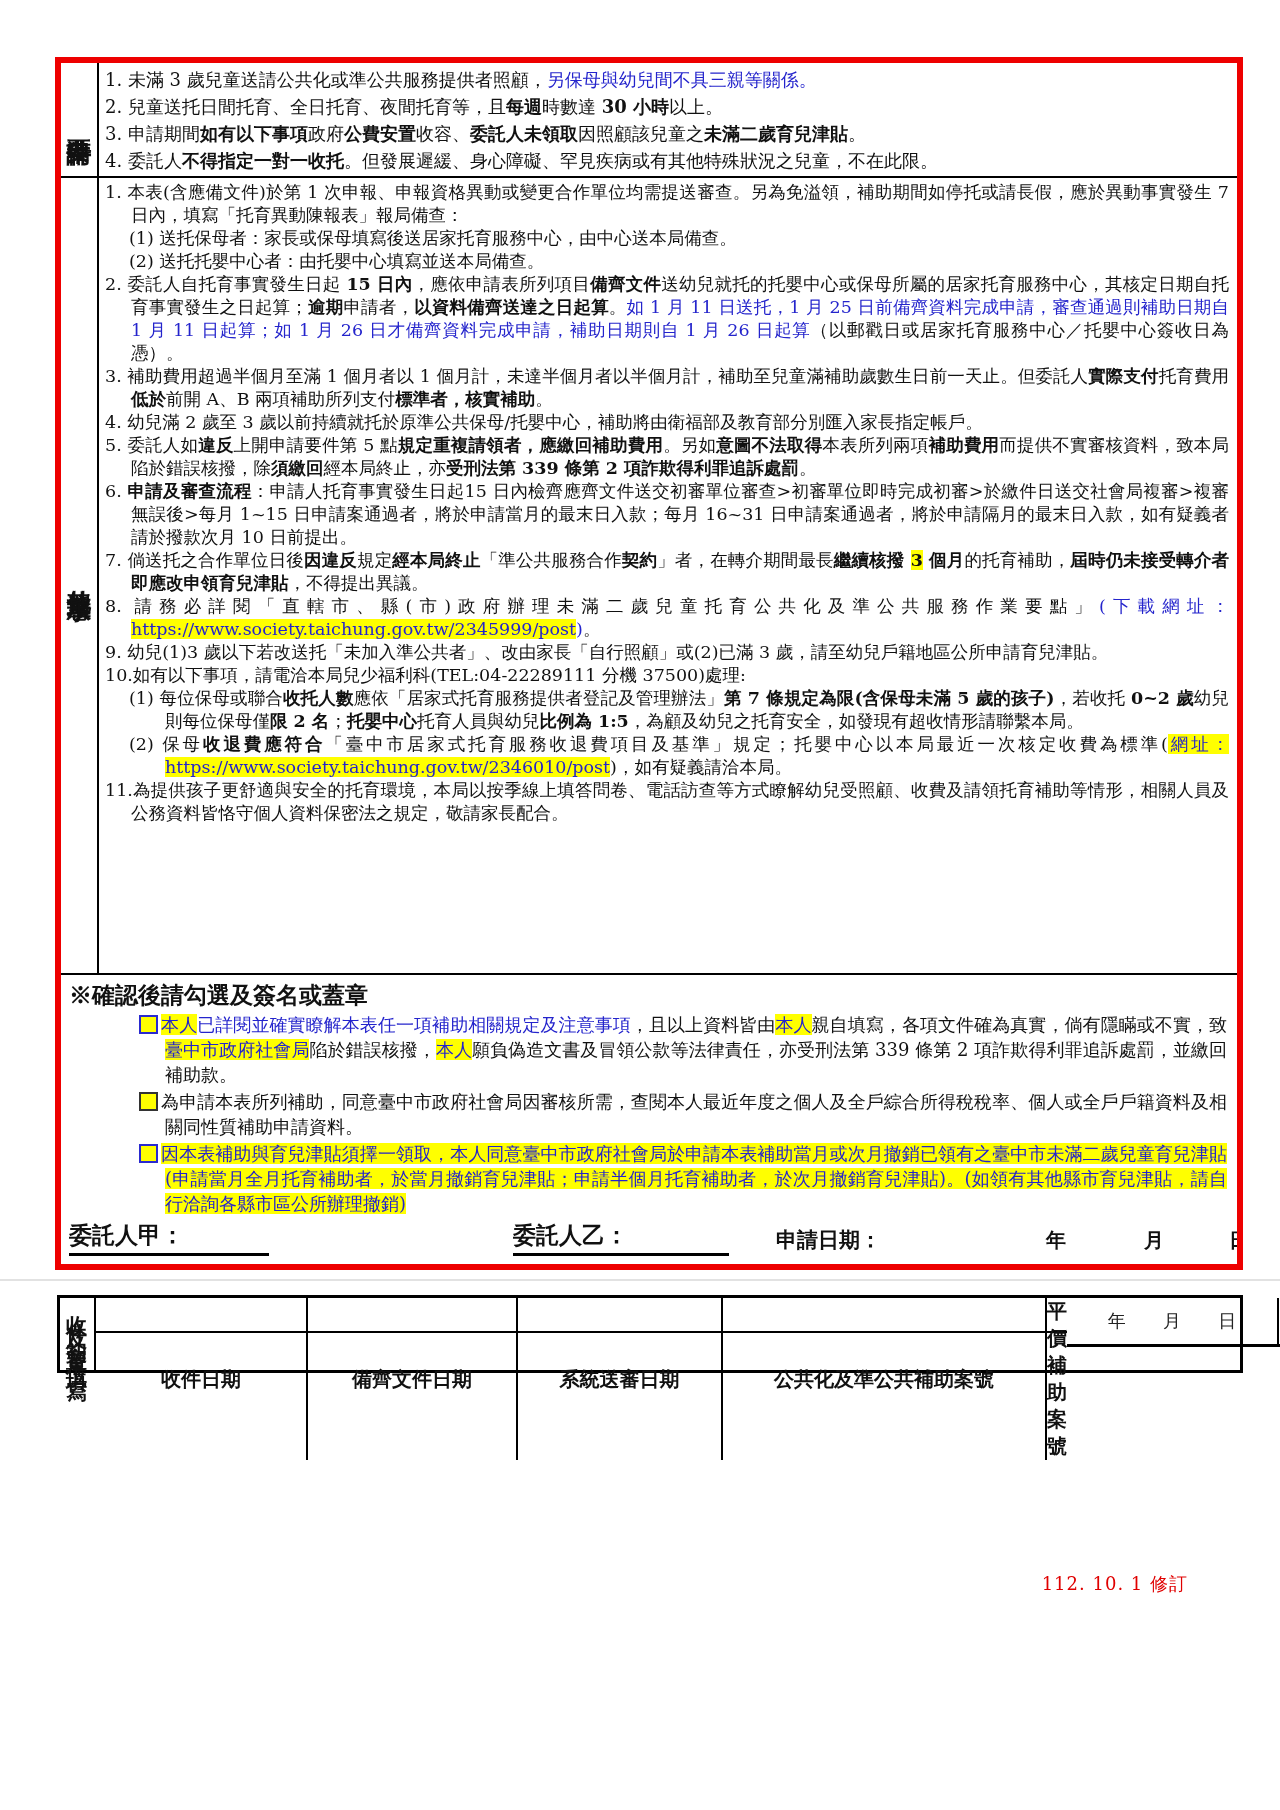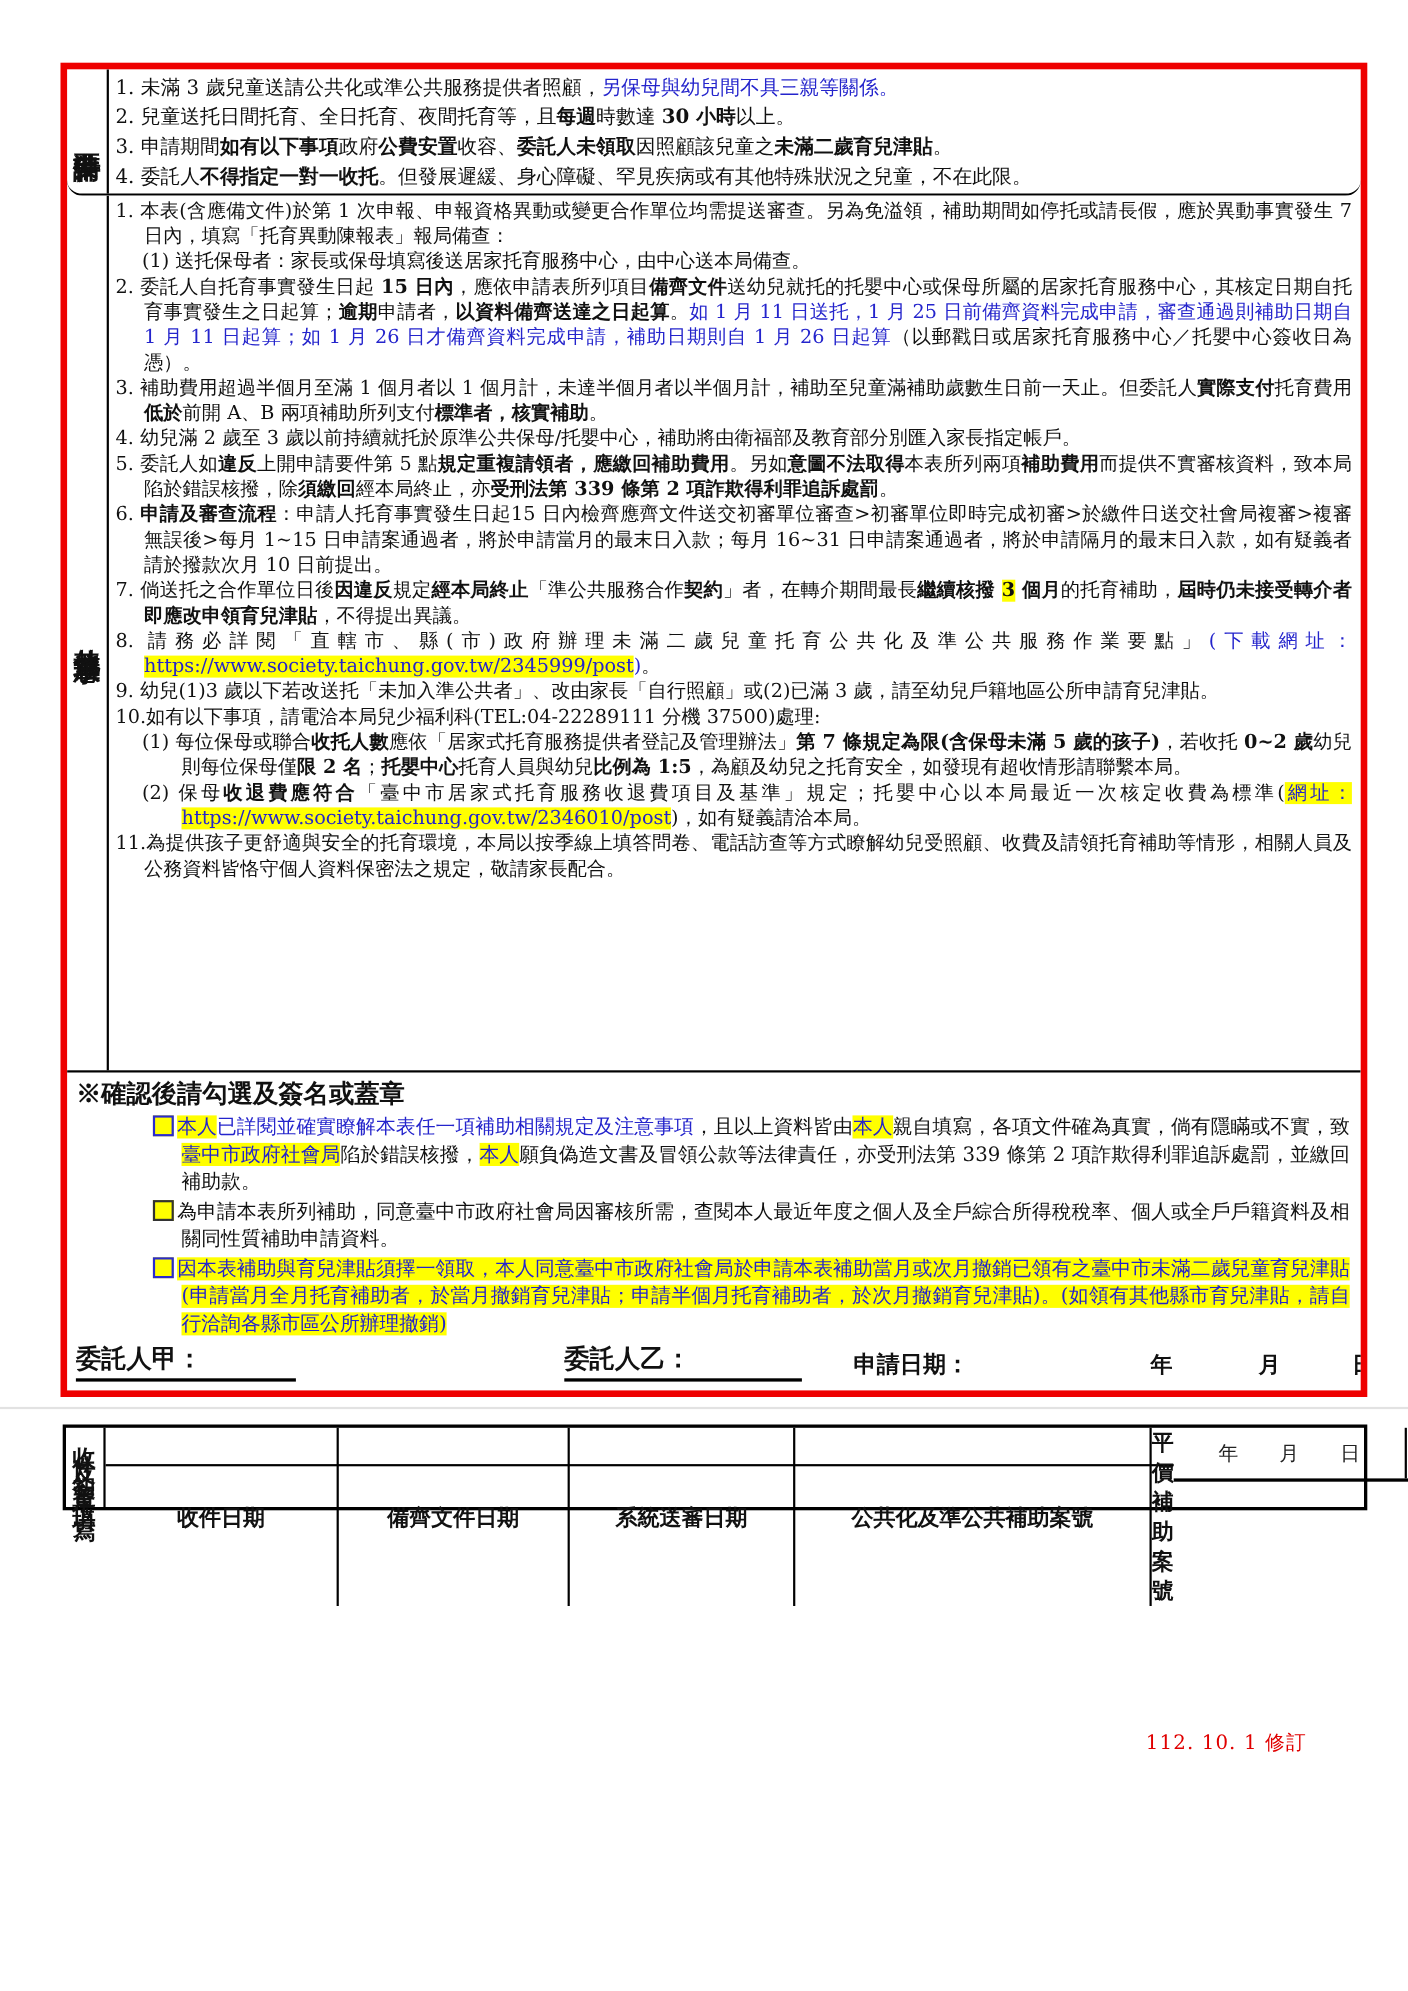--- a/index.html
+++ b/index.html
@@ -20,21 +20,21 @@
     display:flex;align-items:center;justify-content:center;
   }
   .vert{
     writing-mode:vertical-rl;text-orientation:upright;
     font-weight:bold;line-height:1;
   }
   .req-label-txt{font-size:25px;letter-spacing:1px;}
   .notes-label-txt{font-size:24px;letter-spacing:2px;}
   .sec-body{flex:1;padding:3px 8px 2px 6px;}
   .sec-req .sec-body{font-size:18px;line-height:27px;}
-  .sec-req{min-height:108px;border-radius:14px;}
+  .sec-req{min-height:108px;}
   .sec-notes{flex:1;}
   .sec-notes .sec-body{font-size:17.5px;line-height:23px;text-align:justify;}
   .item{padding-left:26px;text-indent:-26px;}
   .sub{padding-left:60px;text-indent:-36px;}
   
   .st-b{font-weight:bold;}
   .st-u{color:#2424cc;}
   .st-y{background:#ffff00;}
   
   .confirm{padding:5px 10px 0 8px;font-size:18px;line-height:25px;text-align:justify;}
@@ -112,20 +112,21 @@
     </div>
   </div>
 
   <div class="sec sec-notes">
     <div class="sec-label">
       <span class="vert notes-label-txt">其他注意事項</span>
     </div>
     <div class="sec-body">
       <div class="item"><span>1. 本表(含應備文件)於第 1 次申報、申報資格異動或變更合作單位均需提送審查。另為免溢領，補助期間如停托或請長假，應於異動事實發生 7 日內，填寫「托育異動陳報表」報局備查：</span></div>
       <div class="sub"><span>(1)  送托保母者：家長或保母填寫後送居家托育服務中心，由中心送本局備查。</span></div>
+      <div class="sub"><span>(2)  送托托嬰中心者：由托嬰中心填寫並送本局備查。</span></div>
       <div class="item"><span>2. 委託人自托育事實發生日起 </span><span class="st-b">15 日內</span><span>，應依申請表所列項目</span><span class="st-b">備齊文件</span><span>送幼兒就托的托嬰中心或保母所屬的居家托育服務中心，其核定日期自托育事實發生之日起算；</span><span class="st-b">逾期</span><span>申請者，</span><span class="st-b">以資料備齊送達之日起算</span><span>。</span><span class="st-u">如 1 月 11 日送托，1 月 25 日前備齊資料完成申請，審查通過則補助日期自 1 月 11 日起算；如 1 月 26 日才備齊資料完成申請，補助日期則自 1 月 26 日起算</span><span>（以郵戳日或居家托育服務中心／托嬰中心簽收日為憑）。</span></div>
       <div class="item"><span>3. 補助費用超過半個月至滿 1 個月者以 1 個月計，未達半個月者以半個月計，補助至兒童滿補助歲數生日前一天止。但委託人</span><span class="st-b">實際支付</span><span>托育費用</span><span class="st-b">低於</span><span>前開 A、B 兩項補助所列支付</span><span class="st-b">標準者，核實補助</span><span>。</span></div>
       <div class="item"><span>4. 幼兒滿 2 歲至 3 歲以前持續就托於原準公共保母/托嬰中心，補助將由衛福部及教育部分別匯入家長指定帳戶。</span></div>
       <div class="item"><span>5. 委託人如</span><span class="st-b">違反</span><span>上開申請要件第 5 點</span><span class="st-b">規定重複請領者，應繳回補助費用</span><span>。另如</span><span class="st-b">意圖不法取得</span><span>本表所列兩項</span><span class="st-b">補助費用</span><span>而提供不實審核資料，致本局陷於錯誤核撥，除</span><span class="st-b">須繳回</span><span>經本局終止，亦</span><span class="st-b">受刑法第 339 條第 2 項詐欺得利罪追訴處罰</span><span>。</span></div>
       <div class="item"><span>6. </span><span class="st-b">申請及審查流程</span><span>：申請人托育事實發生日起15 日內檢齊應齊文件送交初審單位審查&gt;初審單位即時完成初審&gt;於繳件日送交社會局複審&gt;複審無誤後&gt;每月 1~15 日申請案通過者，將於申請當月的最末日入款；每月 16~31 日申請案通過者，將於申請隔月的最末日入款，如有疑義者請於撥款次月 10 日前提出。</span></div>
       <div class="item"><span>7. 倘送托之合作單位日後</span><span class="st-b">因違反</span><span>規定</span><span class="st-b">經本局終止</span><span>「準公共服務合作</span><span class="st-b">契約</span><span>」者，在轉介期間最長</span><span class="st-b">繼續核撥 </span><span class="st-b st-y">3</span><span class="st-b"> 個月</span><span>的托育補助，</span><span class="st-b">屆時仍未接受轉介者即應改申領育兒津貼</span><span>，不得提出異議。</span></div>
       <div class="item"><span>8. 請務必詳閱「直轄市、縣(市)政府辦理未滿二歲兒童托育公共化及準公共服務作業要點」</span><span class="st-u">(下載網址：</span><span class="st-u st-y">https://www.society.taichung.gov.tw/2345999/post</span><span class="st-u">)</span><span>。</span></div>
       <div class="item"><span>9. 幼兒(1)3 歲以下若改送托「未加入準公共者」、改由家長「自行照顧」或(2)已滿 3 歲，請至幼兒戶籍地區公所申請育兒津貼。</span></div>
       <div class="item"><span>10.如有以下事項，請電洽本局兒少福利科(TEL:04-22289111 分機 37500)處理:</span></div>
       <div class="sub"><span>(1)  每位保母或聯合</span><span class="st-b">收托人數</span><span>應依「居家式托育服務提供者登記及管理辦法」</span><span class="st-b">第 7 條規定為限(含保母未滿 5 歲的孩子)</span><span>，若收托 </span><span class="st-b">0~2 歲</span><span>幼兒則每位保母僅</span><span class="st-b">限 2 名</span><span>；</span><span class="st-b">托嬰中心</span><span>托育人員與幼兒</span><span class="st-b">比例為 1:5</span><span>，為顧及幼兒之托育安全，如發現有超收情形請聯繫本局。</span></div>

